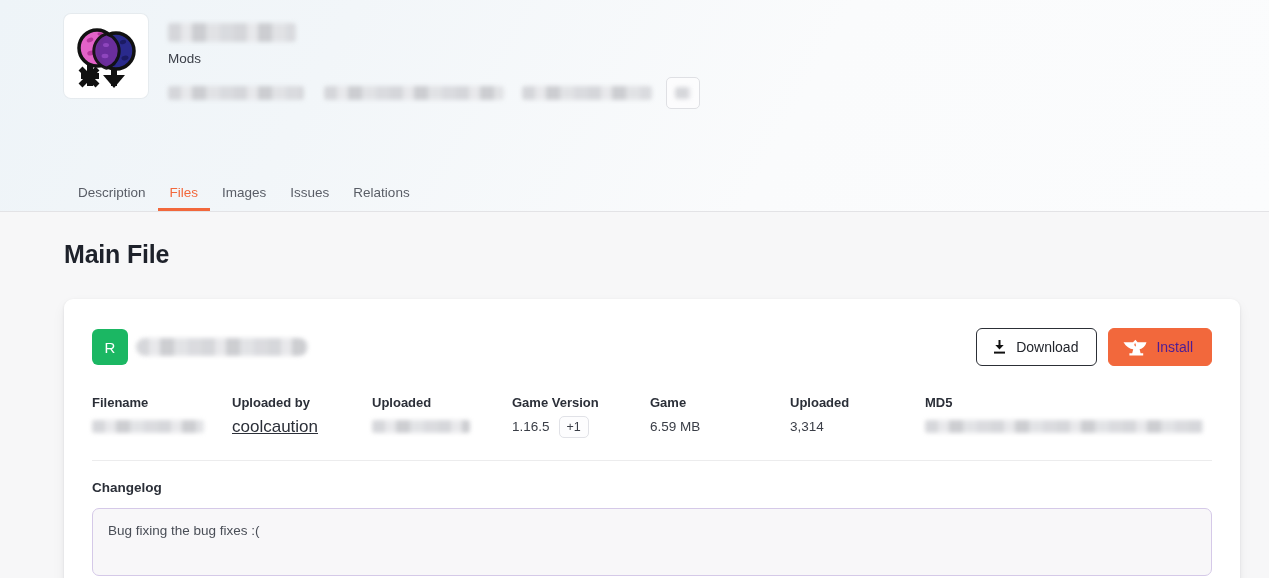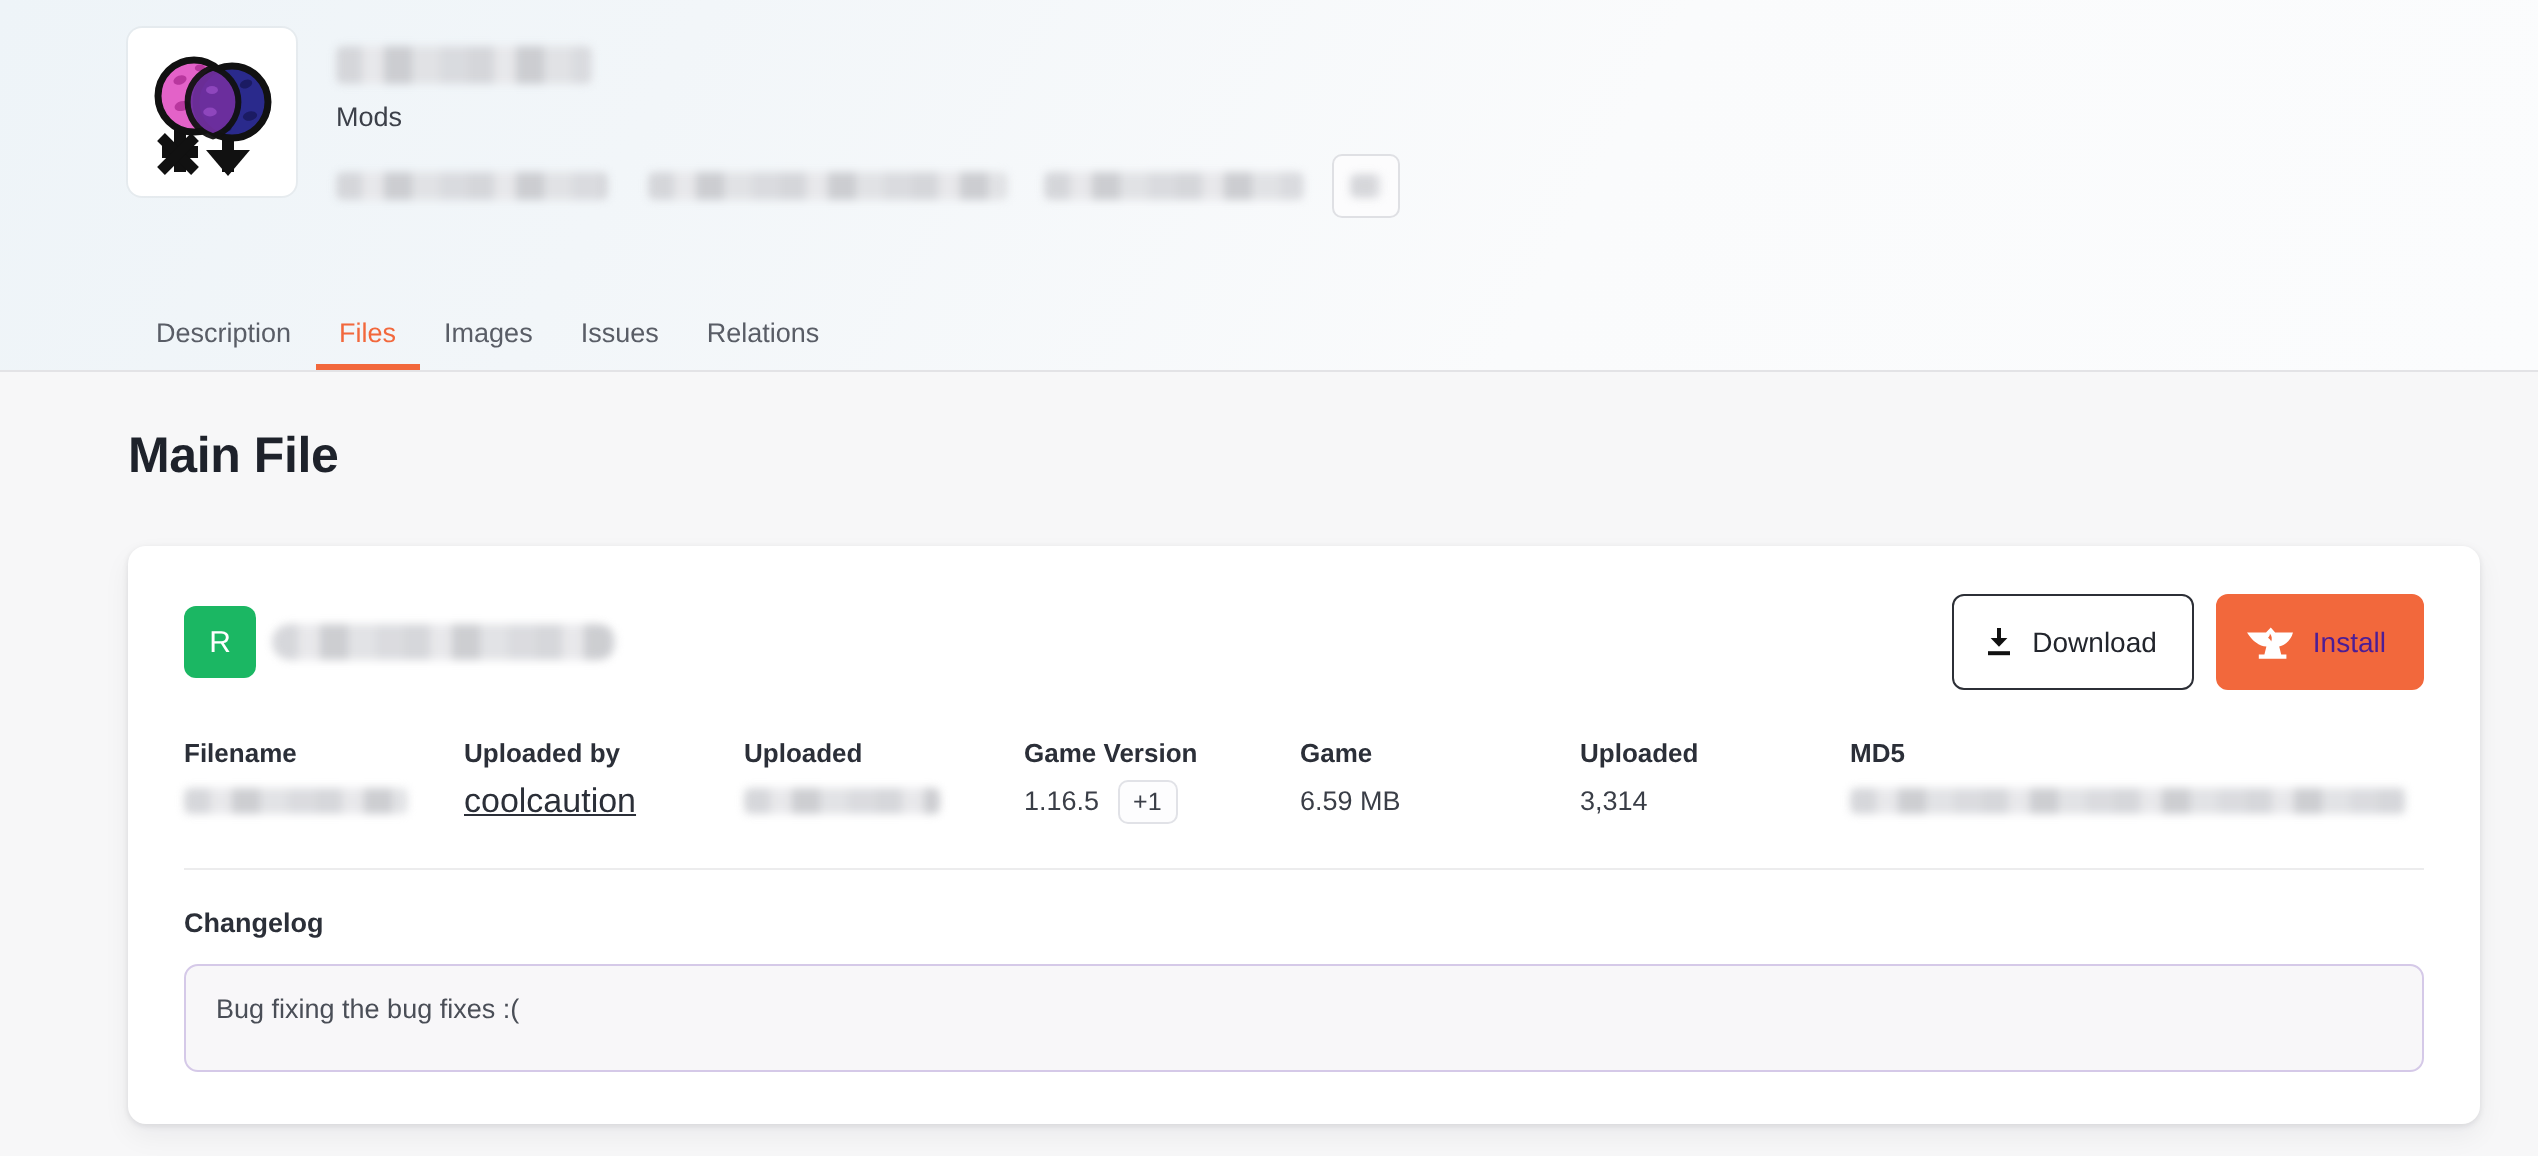--- a/index.html
+++ b/index.html
@@ -12,21 +12,21 @@
   body {
     font-family: "Liberation Sans", sans-serif;
     background: #f7f7f8;
     color: #32353c;
     -webkit-font-smoothing: antialiased;
   }
 
   
   .project-header {
     position: relative;
-    height: 186px;
+    height: 212px;
     background: linear-gradient(118deg, #eef4f8 0%, #f2f6f9 26%, #fafbfc 62%, #fbfcfd 100%);
     border-bottom: 1px solid #e3e3e6;
     padding: 14px 0 0 0;
   }
   .header-inner {
     display: flex;
     align-items: flex-start;
     padding-left: 64px;
   }
   .project-avatar {
@@ -153,21 +153,21 @@
     margin-left: 8px;
     border-radius: 9px;
   }
 
   .file-actions { display: flex; align-items: center; gap: 11px; }
   .btn {
     display: inline-flex;
     align-items: center;
     justify-content: center;
     gap: 9px;
-    height: 48px;
+    height: 38px;
     border-radius: 6px;
     font-size: 14px;
     cursor: pointer;
     user-select: none;
   }
   .btn-download {
     background: #ffffff;
     border: 1px solid #2c2f36;
     color: #22252c;
     padding: 0 18px 0 15px;
@@ -232,21 +232,21 @@
     font-size: 13.5px;
     font-weight: bold;
     color: #2b2f38;
     margin: 19px 0 13px 0;
   }
   .changelog-box {
     border: 1px solid #d5c9e8;
     background: #f8f7f9;
     border-radius: 7px;
     padding: 14px 15px;
-    height: 54px;
+    height: 68px;
     font-size: 13.5px;
     color: #4a4e57;
   }
 </style>
 </head>
 <body>
 
 <div class="project-header">
   <div class="header-inner">
 

